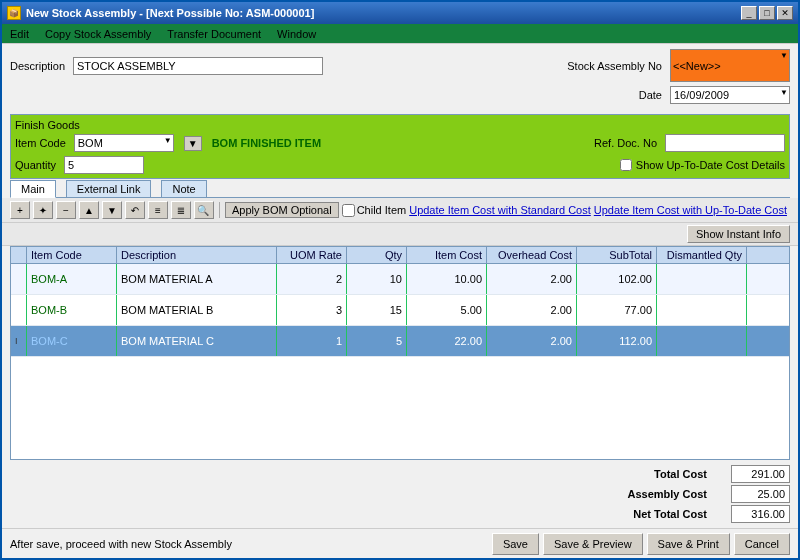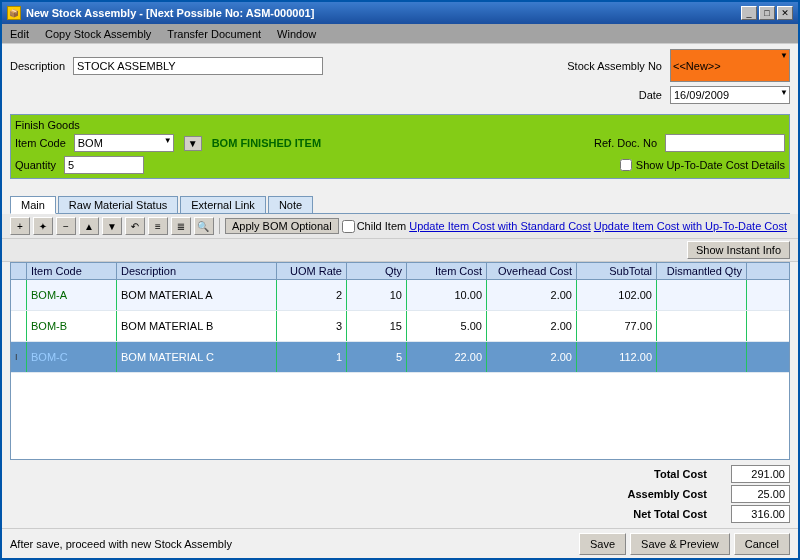--- a/index.html
+++ b/index.html
@@ -23,21 +23,21 @@
     .title-bar-text { font-size: 11px; font-weight: bold; }
     .title-bar-buttons { display: flex; gap: 2px; }
     .title-btn { 
       width: 16px; height: 14px; background: #c0c0c0; 
       border: 1px solid #666; border-top-color: #fff; border-left-color: #fff;
       display: flex; align-items: center; justify-content: center; 
       font-size: 9px; cursor: pointer; color: #000;
     }
 
     .menu-bar {
-      background: #a3a3a3; padding: 2px 5px;
+      background: #15803d; padding: 2px 5px;
       border-bottom: 1px solid #ccc;
       display: flex; gap: 10px;
       height: 20px; align-items: center;
     }
     .menu-item { color: #000; text-decoration: none; font-size: 11px; cursor: pointer; padding: 1px 3px; }
 
     .form-area { padding: 5px 8px; background: #f0f0f0; }
     .form-row { display: flex; align-items: center; gap: 8px; margin-bottom: 4px; }
     .form-label { font-size: 11px; white-space: nowrap; }
     .form-input { 
@@ -60,21 +60,21 @@
     .select-input {
       border: 1px solid #888; background: #f97316; padding: 1px 2px;
       height: 33px; font-size: 11px; width: 120px;
       appearance: none; position: relative;
     }
     .select-wrapper { position: relative; display: inline-block; }
     .select-wrapper::after { content: '▼'; position: absolute; right: 2px; top: 2px; font-size: 8px; pointer-events: none; }
     .checkbox { width: 12px; height: 12px; border: 1px solid #666; background: white; }
 
     .tabs { 
-      display: flex; gap: 0; margin: 16px 8px 0; 
+      display: flex; gap: 8px; margin: 0 8px 0; 
       border-bottom: 1px solid #7799bb;
     }
     .tab {
       padding: 2px 10px; border: 1px solid #7799bb; border-bottom: none;
       background: #d4e4f5; cursor: pointer; font-size: 11px;
       margin-right: 2px;
     }
     .tab.active { background: white; border-bottom: 1px solid white; margin-bottom: -1px; z-index: 1; }
 
     .toolbar {
@@ -222,21 +222,20 @@
       <input class="form-input form-input-small" type="text" value="5" style="">
       <div style="margin-left:auto; display:flex; align-items:center; gap:4px;">
         <input type="checkbox" class="checkbox" style="">
         <span class="form-label">Show Up-To-Date Cost Details</span>
       </div>
     </div>
   </div>
 
   <div class="tabs">
     <div class="tab active"><span>Main</span></div>
-    <div class="tab"><span>Raw Material Status</span></div>
     <div class="tab"><span>External Link</span></div>
     <div class="tab"><span>Note</span></div>
   </div>
 
   <div class="content-area">
 
     <div class="toolbar">
       <div class="toolbar-btn">+</div>
       <div class="toolbar-btn">✦</div>
       <div class="toolbar-btn">−</div>
@@ -324,16 +323,17 @@
         <div class="total-value">316.00</div>
       </div>
     </div>
   </div>
 
   <div class="status-bar">
     <span class="status-text">After save, proceed with new Stock Assembly</span>
     <div class="action-buttons">
       <button class="action-btn">Save</button>
       <button class="action-btn">Save &amp; Preview</button>
+      <button class="action-btn">Save &amp; Print</button>
       <button class="action-btn">Cancel</button>
     </div>
   </div>
 </div>
 
 </body></html>

